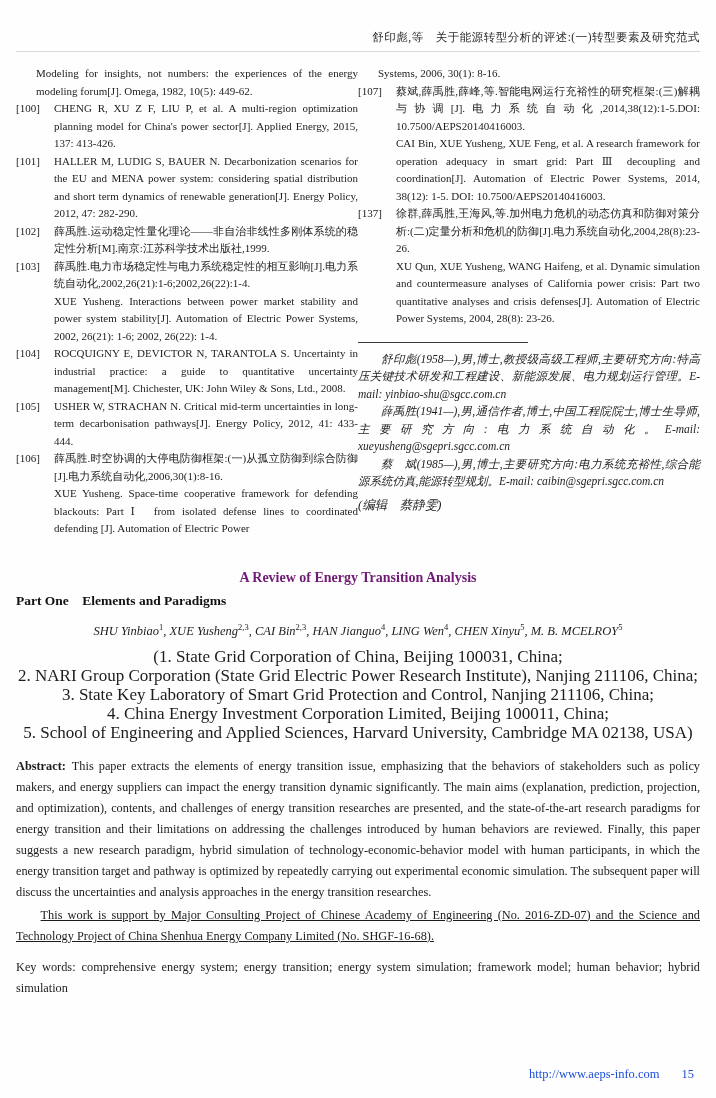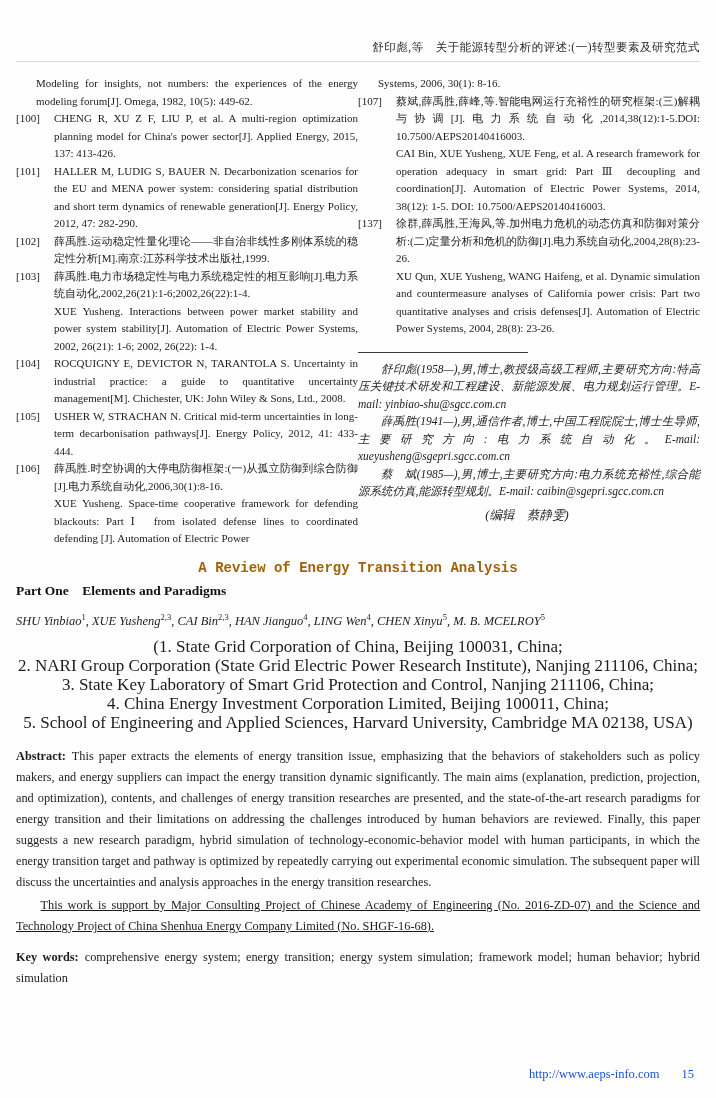--- a/index.html
+++ b/index.html
@@ -4,49 +4,49 @@
 <style>
   html,body{margin:0;padding:0;}
   body{
     width:716px;height:1098px;overflow:hidden;position:relative;
     background:#fefefe;color:#1c1c1c;
     font-family:"Liberation Serif","DejaVu Serif",serif;
   }
   .page{padding:0 16px;}
   
   .running-head{
-    padding-top:40px;text-align:right;font-size:11.5px;letter-spacing:.5px;color:#2a2a2a;
+    padding-top:30px;text-align:right;font-size:11.5px;letter-spacing:.5px;color:#2a2a2a;
   }
   .head-rule{border:none;border-top:1.5px solid #d9d9d9;margin:6px 0 0 0;}
   
   .ref-cols{display:flex;margin-top:13px;}
   .col{flex:1 1 0;min-width:0;}
   .ref{display:flex;font-size:11px;line-height:17.5px;}
   .ref-label{flex:none;width:38px;white-space:nowrap;}
   .ref.cont .ref-label{width:20px;}
   .ref-body{flex:1;min-width:0;text-align:justify;}
   .ref-body p{margin:0;}
   
   .bio-sep{width:170px;border:none;border-top:1.5px solid #3a3a3a;margin:14px 0 8px 0;}
   .bios p{margin:0;font-size:11.5px;line-height:17.5px;text-indent:2em;text-align:justify;font-style:italic;}
-  .editor{margin-top:6px;text-align:center;font-size:12.5px;font-style:italic;padding-right:4px;}
+  .editor{margin-top:6px;text-align:left;font-size:12.5px;font-style:italic;padding-right:4px;}
   
-  .etitle{margin-top:12px;text-align:center;font-weight:bold;font-size:14px;color:#a16207;font-family:Liberation Mono, monospace;}
+  .etitle{margin-top:32px;text-align:center;font-weight:bold;font-size:14px;color:#701a75;}
   .esubtitle{margin-top:6px;text-align:left;font-weight:bold;font-size:13.5px;color:#111;}
-  .authors{margin-top:12px;text-align:left;font-style:italic;font-size:12.5px;}
+  .authors{margin-top:12px;text-align:center;font-style:italic;font-size:12.5px;}
   .authors sup{font-size:8.5px;font-style:normal;}
   .affils{margin-top:8px;text-align:center;font-size:17px;line-height:19px;}
   .affils div{margin:0;}
   
   .abstract{margin-top:14px;font-size:12.3px;line-height:21px;text-align:justify;}
   .abstract .lbl{font-weight:bold;margin-right:6px;}
   .abstract p{margin:0;}
   .abstract p.ack{text-indent:2em;margin-top:2px;text-decoration:underline;}
   .keywords{margin-top:10px;font-size:12.3px;line-height:21px;text-align:justify;}
-  .keywords .lbl{font-weight:bold;margin-right:6px;}
+  .keywords .lbl{font-weight:normal;margin-right:6px;}
   
   .footer{
     position:absolute;right:22px;bottom:16px;font-size:12.5px;color:#1d4ed8;
     display:flex;gap:22px;align-items:baseline;
   }
 </style>
 </head>
 <body>
 
 <div class="page">

